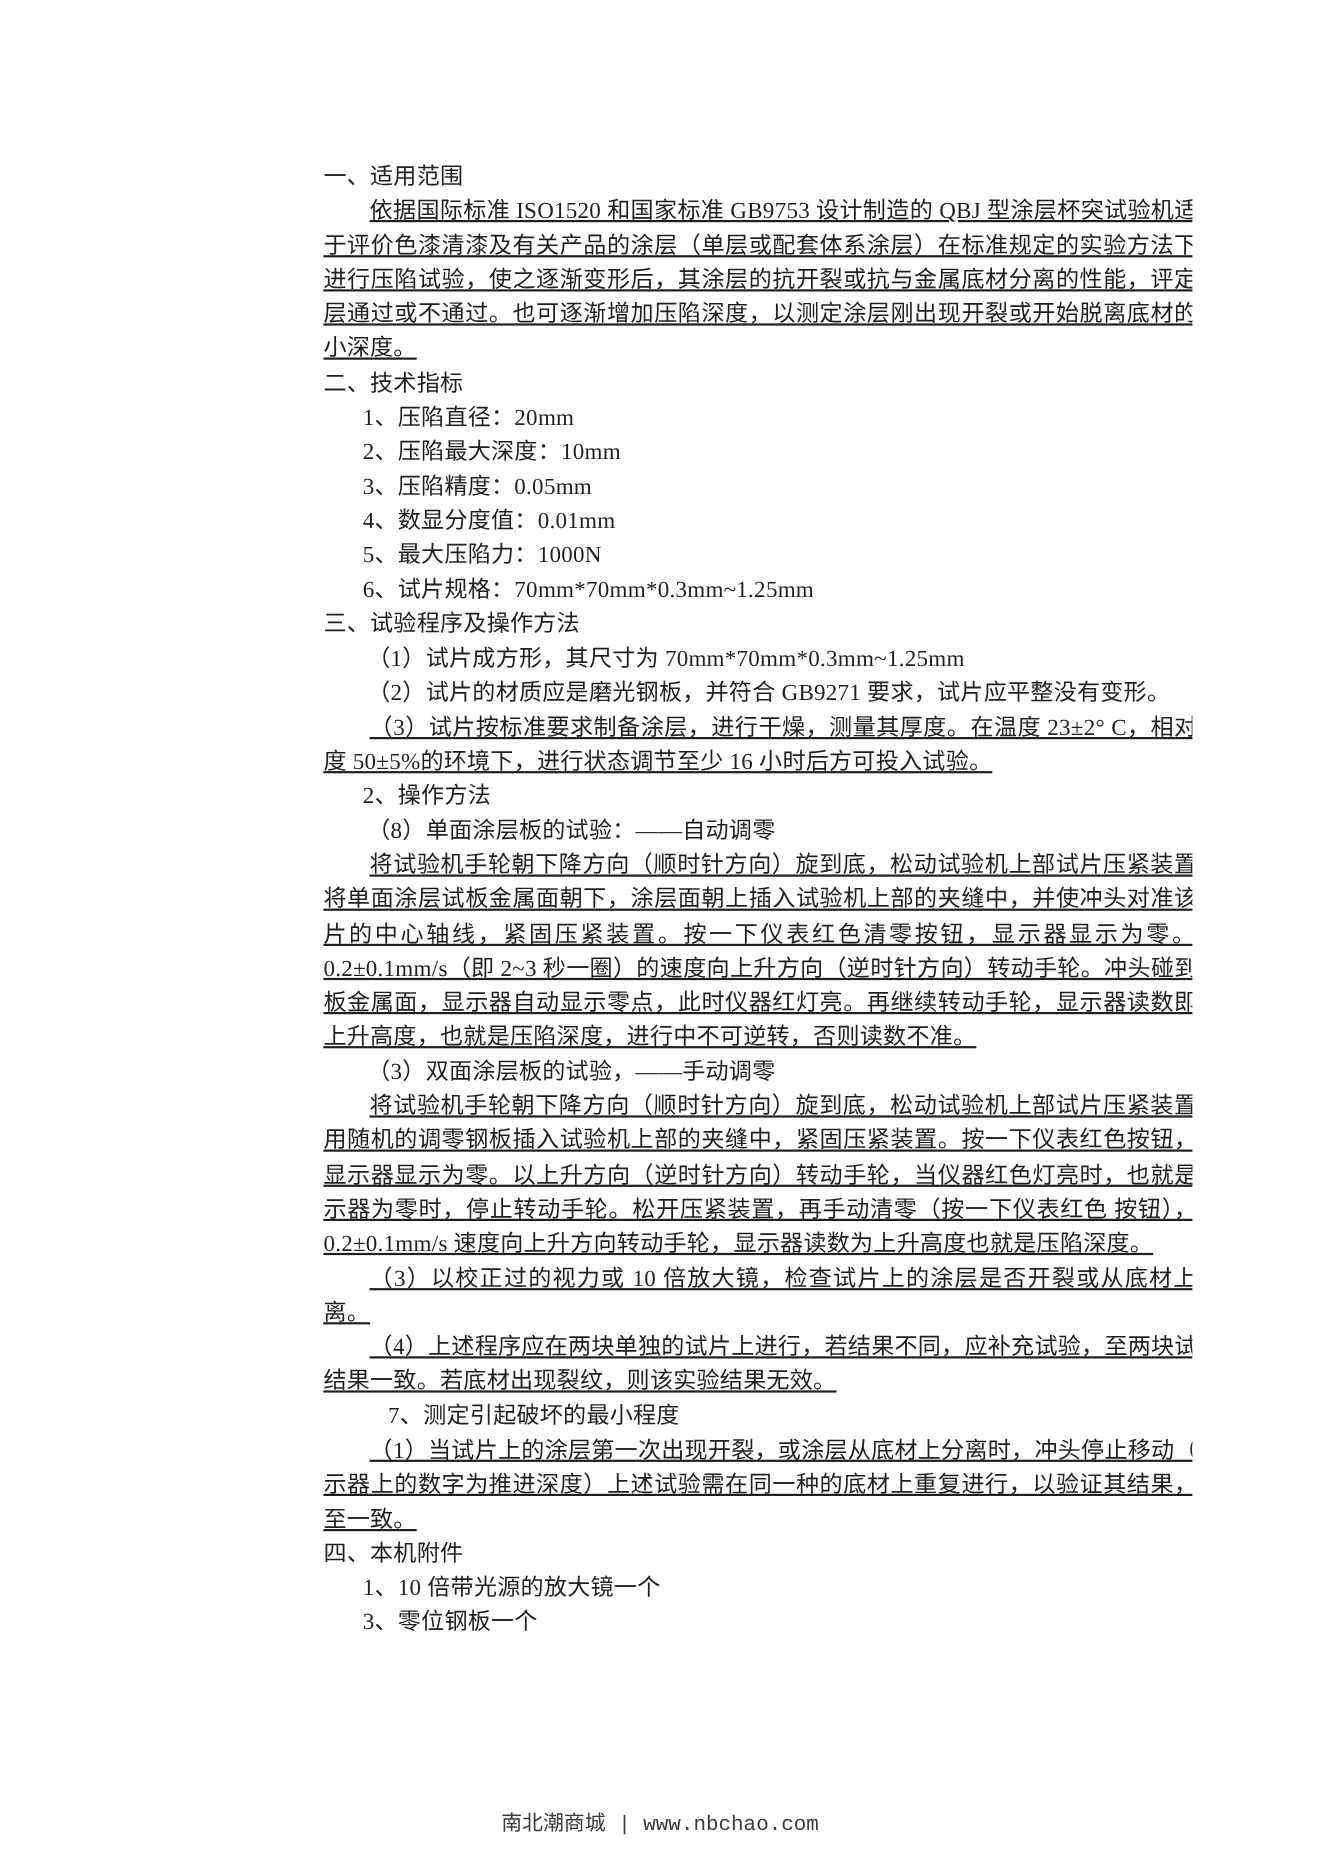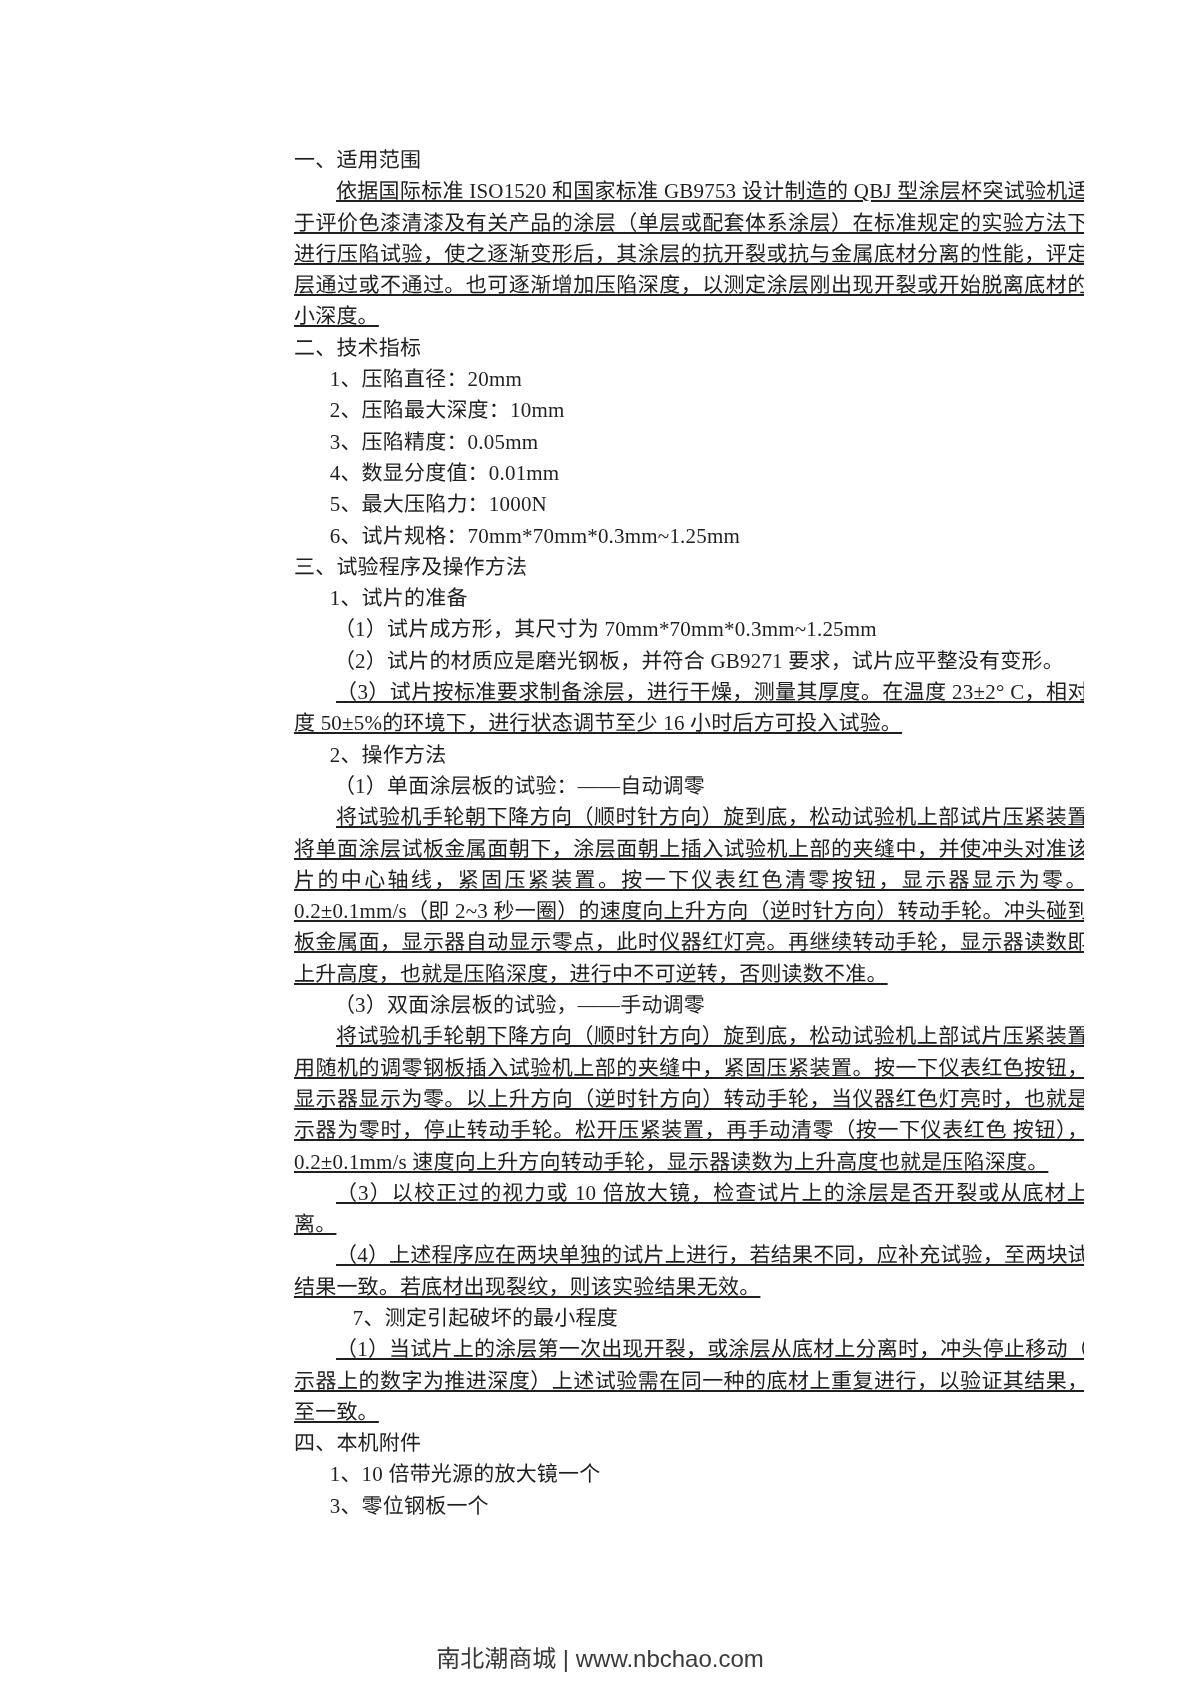--- a/index.html
+++ b/index.html
@@ -46,47 +46,46 @@
     text-indent: 2em;
     text-align: justify;
     text-decoration: underline;
   }
   .footer {
     position: absolute;
     left: 0;
     right: 0;
     top: 1645px;
     text-align: center;
-    font-family: Liberation Sans, sans-serif;
-    font-size: 24px;
+    font-family: Liberation Mono, monospace;
+    font-size: 19px;
     line-height: 28px;
     color: #3a3a3a;
   }
 </style>
 </head>
 <body>
 
 <div class="page">
   <div class="doc">
       <p class="block-heading">一、适用范围</p>
       <p class="block-para">依据国际标准 ISO1520 和国家标准 GB9753 设计制造的 QBJ 型涂层杯突试验机适用于评价色漆清漆及有关产品的涂层（单层或配套体系涂层）在标准规定的实验方法下，进行压陷试验，使之逐渐变形后，其涂层的抗开裂或抗与金属底材分离的性能，评定涂层通过或不通过。也可逐渐增加压陷深度，以测定涂层刚出现开裂或开始脱离底材的最小深度。</p>
       <p class="block-heading">二、技术指标</p>
       <p class="block-item">1、压陷直径：20mm</p>
       <p class="block-item">2、压陷最大深度：10mm</p>
       <p class="block-item">3、压陷精度：0.05mm</p>
       <p class="block-item">4、数显分度值：0.01mm</p>
       <p class="block-item">5、最大压陷力：1000N</p>
       <p class="block-item">6、试片规格：70mm*70mm*0.3mm~1.25mm</p>
       <p class="block-heading">三、试验程序及操作方法</p>
-      <p class="block-item">1、试片的准备</p>
       <p class="block-subitem">（1）试片成方形，其尺寸为 70mm*70mm*0.3mm~1.25mm</p>
       <p class="block-subitem">（2）试片的材质应是磨光钢板，并符合 GB9271 要求，试片应平整没有变形。</p>
       <p class="block-para">（3）试片按标准要求制备涂层，进行干燥，测量其厚度。在温度 23±2° C，相对湿度 50±5%的环境下，进行状态调节至少 16 小时后方可投入试验。</p>
       <p class="block-item">2、操作方法</p>
-      <p class="block-subitem">（1）单面涂层板的试验：——自动调零</p>
+      <p class="block-subitem">（8）单面涂层板的试验：——自动调零</p>
       <p class="block-para">将试验机手轮朝下降方向（顺时针方向）旋到底，松动试验机上部试片压紧装置，将单面涂层试板金属面朝下，涂层面朝上插入试验机上部的夹缝中，并使冲头对准该试片的中心轴线，紧固压紧装置。按一下仪表红色清零按钮，显示器显示为零。以 0.2±0.1mm/s（即 2~3 秒一圈）的速度向上升方向（逆时针方向）转动手轮。冲头碰到试板金属面，显示器自动显示零点，此时仪器红灯亮。再继续转动手轮，显示器读数即为上升高度，也就是压陷深度，进行中不可逆转，否则读数不准。</p>
       <p class="block-subitem">（3）双面涂层板的试验，——手动调零</p>
       <p class="block-para">将试验机手轮朝下降方向（顺时针方向）旋到底，松动试验机上部试片压紧装置，用随机的调零钢板插入试验机上部的夹缝中，紧固压紧装置。按一下仪表红色按钮，使显示器显示为零。以上升方向（逆时针方向）转动手轮，当仪器红色灯亮时，也就是显示器为零时，停止转动手轮。松开压紧装置，再手动清零（按一下仪表红色 按钮），以 0.2±0.1mm/s 速度向上升方向转动手轮，显示器读数为上升高度也就是压陷深度。</p>
       <p class="block-para">（3）以校正过的视力或 10 倍放大镜，检查试片上的涂层是否开裂或从底材上分离。</p>
       <p class="block-para">（4）上述程序应在两块单独的试片上进行，若结果不同，应补充试验，至两块试片结果一致。若底材出现裂纹，则该实验结果无效。</p>
       <p class="block-item2">7、测定引起破坏的最小程度</p>
       <p class="block-para">（1）当试片上的涂层第一次出现开裂，或涂层从底材上分离时，冲头停止移动（显示器上的数字为推进深度）上述试验需在同一种的底材上重复进行，以验证其结果，直至一致。</p>
       <p class="block-heading">四、本机附件</p>
       <p class="block-item">1、10 倍带光源的放大镜一个</p>
       <p class="block-item">3、零位钢板一个</p>

